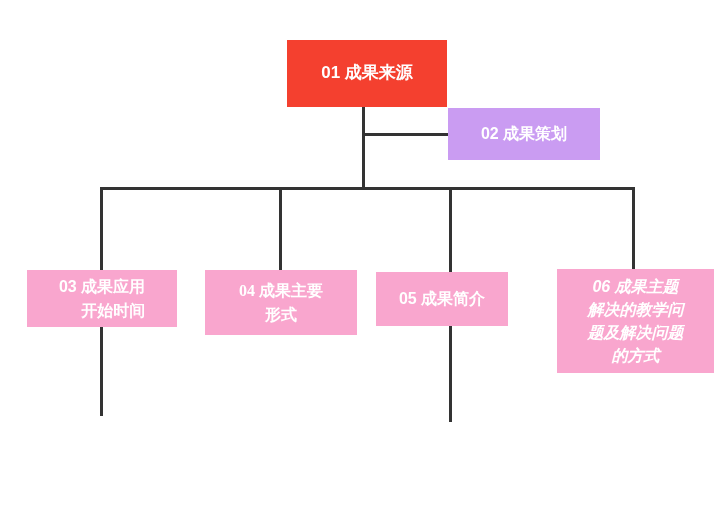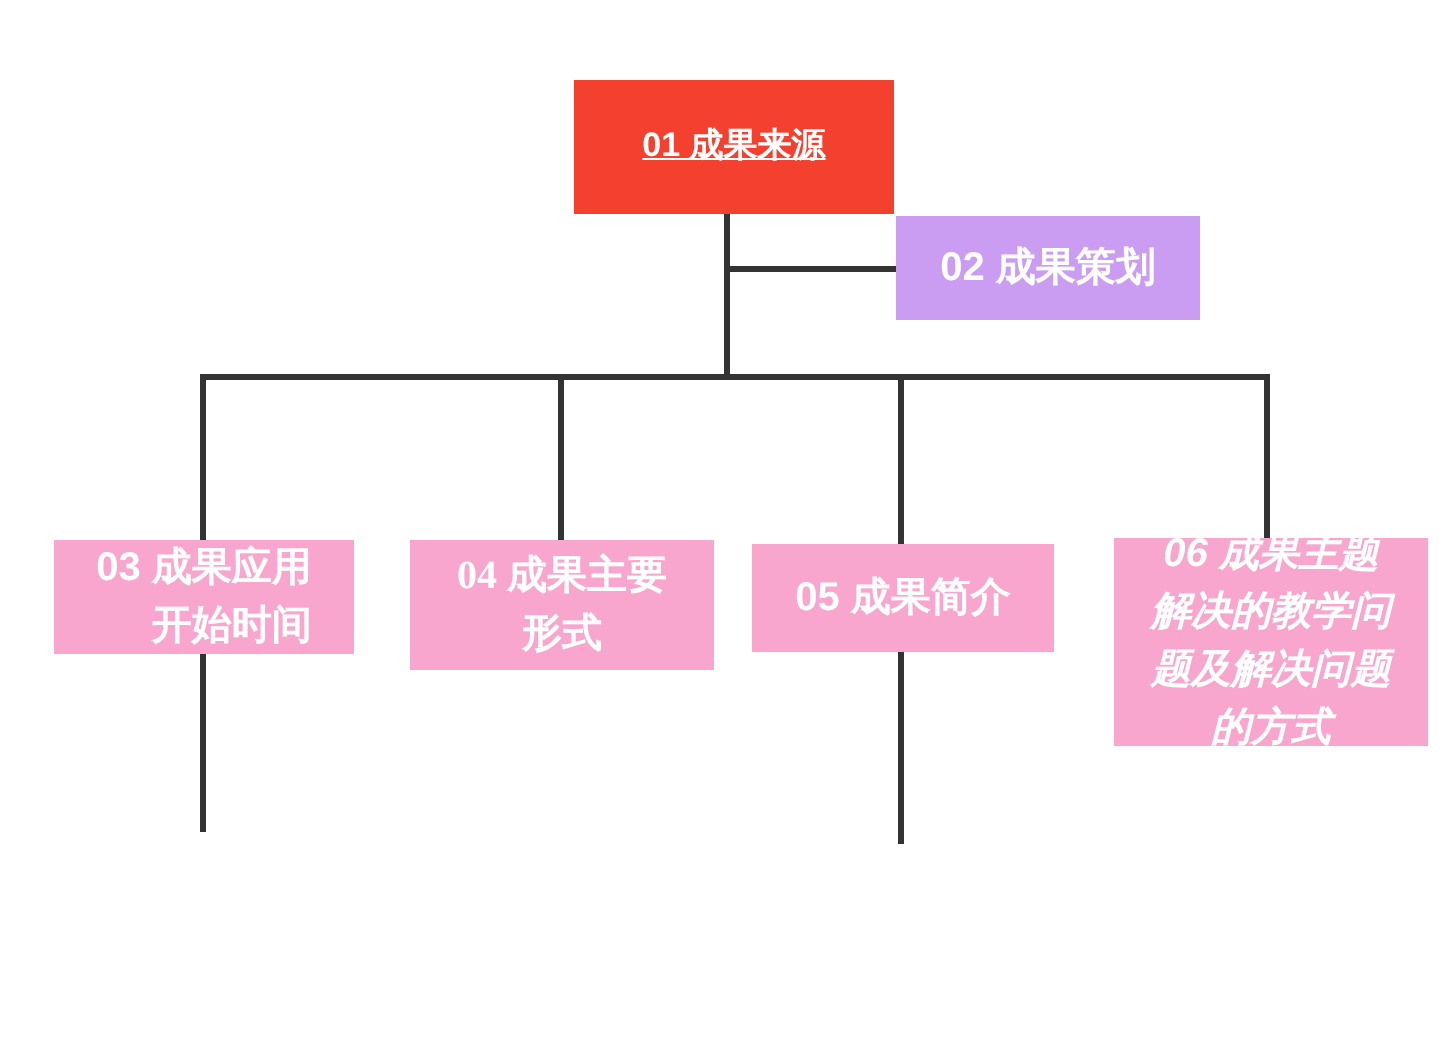--- a/index.html
+++ b/index.html
@@ -20,32 +20,32 @@
     background: #333333;
   }
   .node {
     position: absolute;
     display: flex;
     align-items: center;
     justify-content: center;
     text-align: center;
     color: #ffffff;
     font-weight: bold;
-    font-size: 20px;
+    font-size: 16px;
     line-height: 1.45;
     white-space: pre-line;
     box-sizing: border-box;
     padding: 2px 4px;
   }
   
-  .n1 { left: 287px; top: 40px;  width: 160px; height: 67px;  font-size: 17px; text-decoration: underline; }
+  .n1 { left: 287px; top: 40px;  width: 160px; height: 67px;  font-size: 17px; }
   .n2 { left: 448px; top: 108px; width: 152px; height: 52px; }
   .n3 { left: 27px;  top: 270px; width: 150px; height: 57px; text-align: right; }
   .n4 { left: 205px; top: 270px; width: 152px; height: 65px; font-family: Liberation Serif, serif; }
-  .n5 { left: 376px; top: 272px; width: 151px; height: 54px; }
+  .n5 { left: 376px; top: 272px; width: 132px; height: 54px; }
   .n6 { left: 557px; top: 269px; width: 157px; height: 104px; font-style: italic; }
   .n7 { left: 27px;  top: 414px; width: 151px; height: 59px; }
   .n8 { left: 375px; top: 420px; width: 152px; height: 58px; }
   
   .l-trunk   { left: 362px; top: 105px; width: 3px;   height: 85px; }
   .l-branch2 { left: 362px; top: 133px; width: 88px;  height: 3px;  }
   .l-main    { left: 100px; top: 187px; width: 535px; height: 3px;  }
   .l-drop3   { left: 100px; top: 187px; width: 3px;   height: 85px; }
   .l-drop4   { left: 279px; top: 187px; width: 3px;   height: 85px; }
   .l-drop5   { left: 449px; top: 187px; width: 3px;   height: 87px; }

